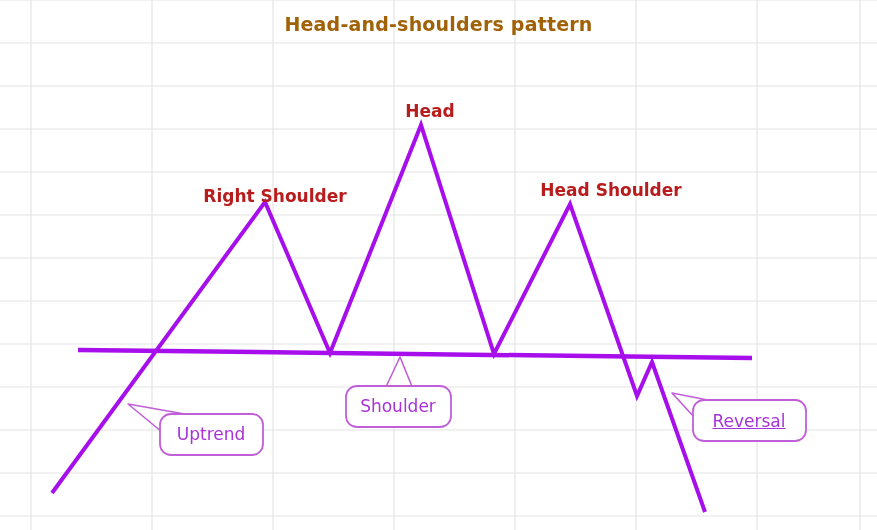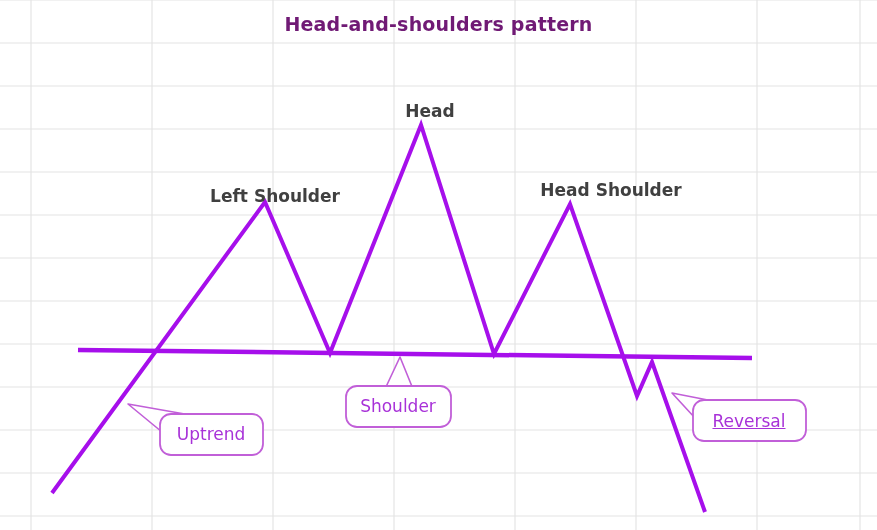--- a/index.html
+++ b/index.html
@@ -25,28 +25,28 @@
     height: 530px;
   }
   .chart-title {
     position: absolute;
     left: 0;
     top: 13px;
     width: 877px;
     text-align: center;
     font-size: 19px;
     font-weight: bold;
-    color: #701a75;
+    color: #a16207;
     letter-spacing: 0.2px;
   }
   .peak-label {
     position: absolute;
     font-size: 17px;
     font-weight: bold;
-    color: #404040;
+    color: #b91c1c;
     white-space: nowrap;
     transform: translateX(-50%);
   }
   .callout-text {
     position: absolute;
     font-size: 17px;
     color: #A832D8;
     white-space: nowrap;
     transform: translate(-50%, -50%);
   }
@@ -87,21 +87,21 @@
       <rect x="160" y="414" width="103" height="41" rx="11" ry="11" fill="#ffffff" stroke="#C15FD8" stroke-width="1.8"></rect>
       <polygon points="400,357 413,389 385,389" fill="#ffffff" stroke="#C15FD8" stroke-width="1.6" stroke-linejoin="round"></polygon>
       <rect x="346" y="386" width="105" height="41" rx="11" ry="11" fill="#ffffff" stroke="#C15FD8" stroke-width="1.8"></rect>
       <polygon points="672,393 718,402 695,418" fill="#ffffff" stroke="#C15FD8" stroke-width="1.6" stroke-linejoin="round"></polygon>
       <rect x="693" y="400" width="113" height="41" rx="11" ry="11" fill="#ffffff" stroke="#C15FD8" stroke-width="1.8"></rect>
     </svg>
 
   <div class="chart-title">Head-and-shoulders pattern</div>
 
   <div id="peak-labels">
-      <div class="peak-label" style="left: 275px; top: 186px;">Left Shoulder</div>
+      <div class="peak-label" style="left: 275px; top: 186px;">Right Shoulder</div>
       <div class="peak-label" style="left: 430px; top: 101px;">Head</div>
       <div class="peak-label" style="left: 611px; top: 180px;">Head Shoulder</div>
     </div>
   <div id="callout-labels">
       <div class="callout-text" style="left: 211px; top: 434px;">Uptrend</div>
       <div class="callout-text" style="left: 398px; top: 406px;">Shoulder</div>
       <div class="callout-text" style="left: 749px; top: 421px; text-decoration: underline;">Reversal</div>
     </div>
 
 </div>

